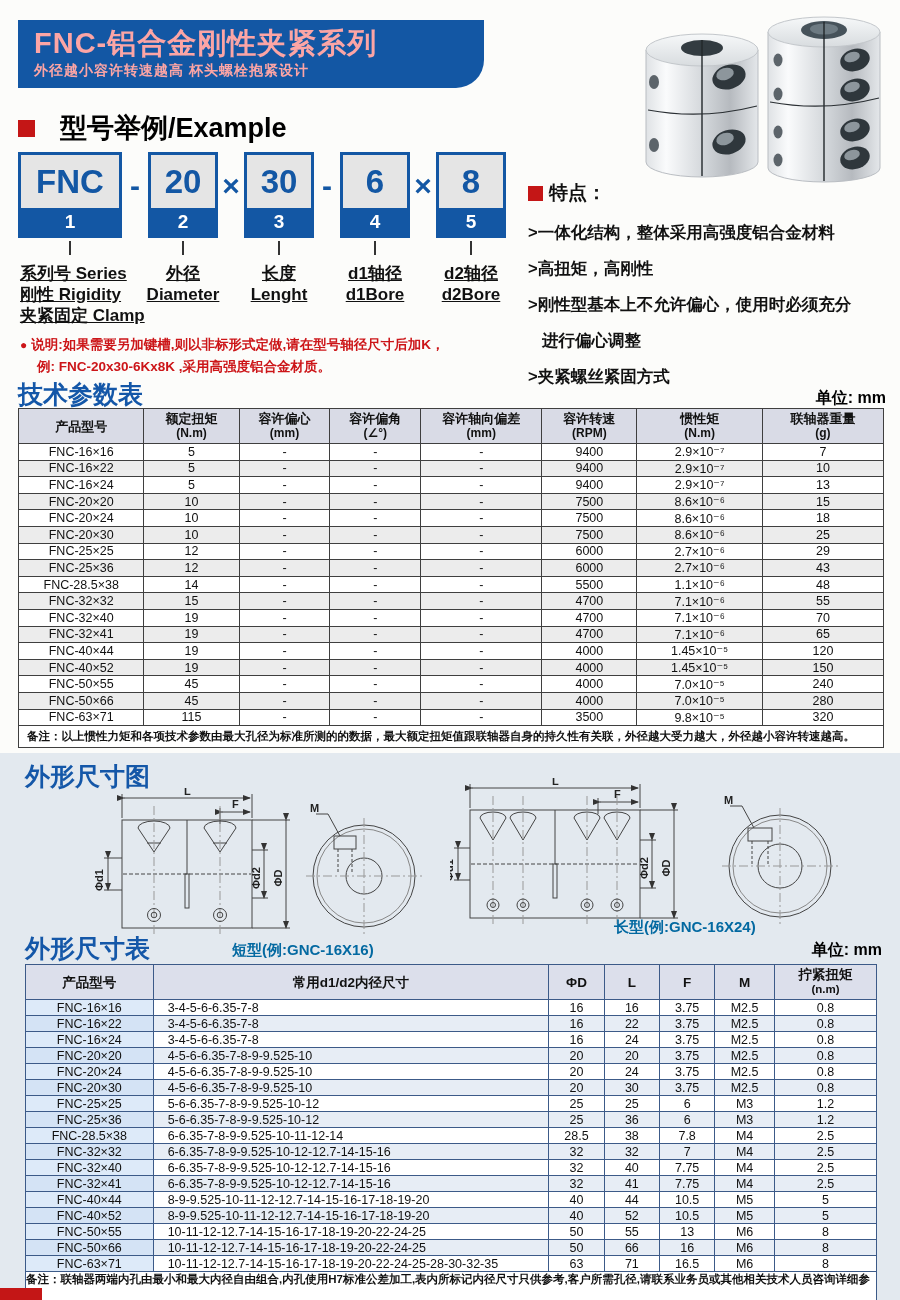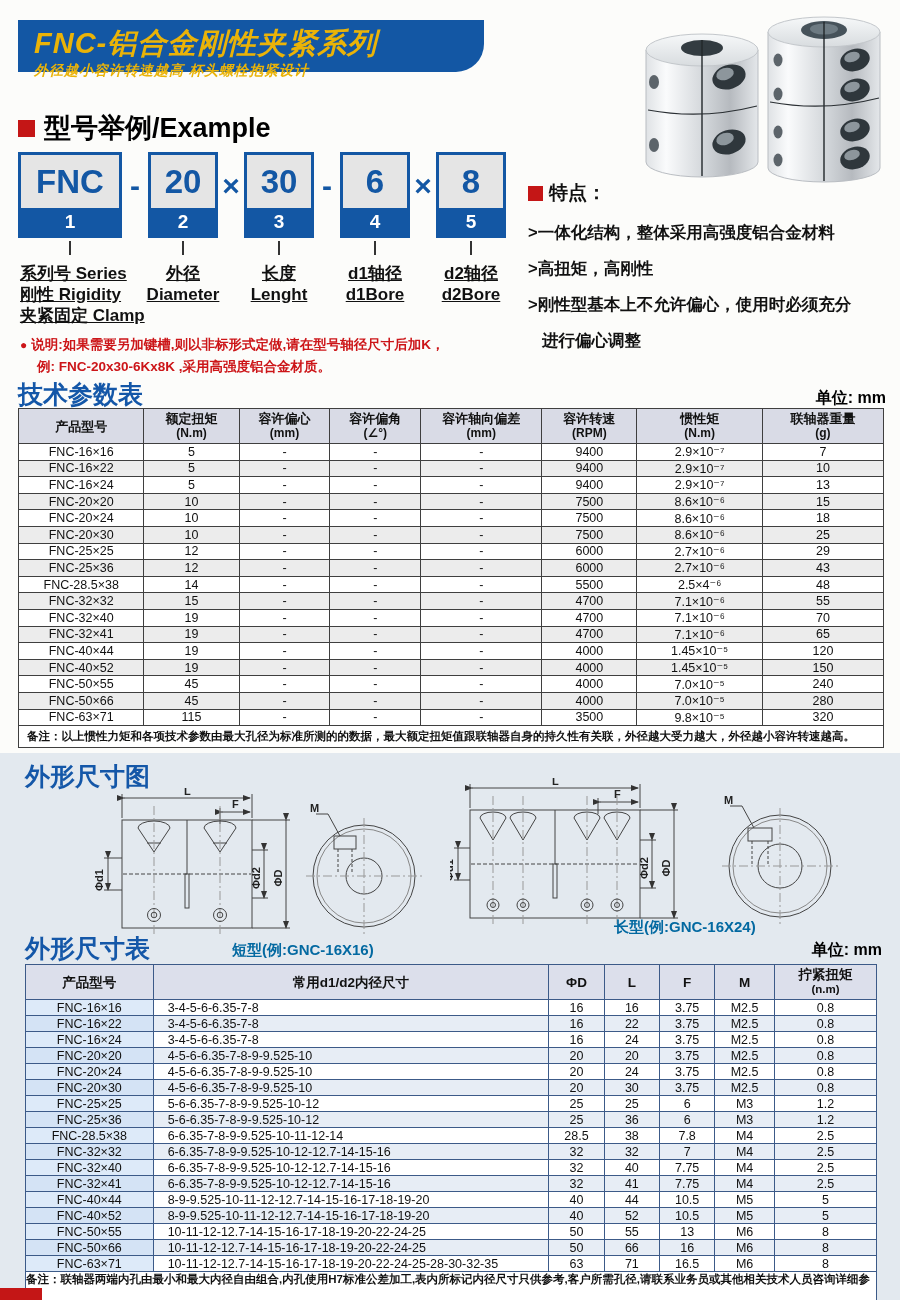--- a/index.html
+++ b/index.html
@@ -1,26 +1,26 @@
 <!DOCTYPE html>
 <html><head>
 <meta charset="utf-8">
 <style>
   html,body{margin:0;padding:0;}
   .page{position:relative;width:900px;height:1300px;background:#fcfcfa;overflow:hidden;
         font-family:"Liberation Sans","DejaVu Sans",sans-serif;color:#111;}
   
-  .banner{position:absolute;left:18px;top:20px;width:466px;height:52px;background:#1357a4;
-          border-radius:0 0 28px 0;color:#eab308;padding:7px 0 0 16px;box-sizing:border-box;font-style:italic;}
+  .banner{position:absolute;left:18px;top:20px;width:466px;height:68px;background:#1357a4;
+          border-radius:0 0 28px 0;color:#fca5a5;padding:7px 0 0 16px;box-sizing:border-box;}
   .banner-title{font-size:29px;font-weight:bold;letter-spacing:1px;line-height:32px;}
   .banner-sub{font-size:14px;font-weight:bold;margin-top:3px;letter-spacing:1px;}
   
   .photos{position:absolute;left:628px;top:2px;width:268px;height:188px;}
   
-  .sec-title{position:absolute;display:flex;align-items:center;gap:9px;font-weight:bold;color:#000;}
+  .sec-title{position:absolute;display:flex;align-items:center;gap:25px;font-weight:bold;color:#000;}
   .red-sq{width:17px;height:17px;background:#c41616;}
   .blue-title{position:absolute;font-size:25px;font-weight:bold;color:#1457a8;}
   .unit-label{position:absolute;font-size:16px;font-weight:bold;color:#000;}
   
   .boxes{position:absolute;left:18px;top:152px;display:flex;align-items:stretch;height:86px;}
   .mbox{box-sizing:border-box;border:3px solid #1357a4;background:#e5e5e5;display:flex;flex-direction:column;width:70px;}
   .mbox.first{width:104px;}
   .mbox-val{flex:1;display:flex;align-items:center;justify-content:center;font-size:33px;font-weight:bold;color:#1357a4;}
   .mbox-idx{background:#1357a4;color:#fff;text-align:center;font-size:19px;font-weight:bold;height:27px;line-height:27px;}
   .msep{width:26px;display:flex;align-items:center;justify-content:flex-start;justify-content:center;
@@ -188,20 +188,21 @@
 
   <div class="features">
     <div class="features-title">
       <div class="red-sq"></div>
       <span>特点：</span>
     </div>
     <div class="feat-item">&gt;一体化结构，整体采用高强度铝合金材料</div>
     <div class="feat-item">&gt;高扭矩，高刚性</div>
     <div class="feat-item">&gt;刚性型基本上不允许偏心，使用时必须充分</div>
     <div class="feat-item cont">进行偏心调整</div>
+    <div class="feat-item">&gt;夹紧螺丝紧固方式</div>
   </div>
 
   <div class="blue-title" style="left:18px;top:378px;">技术参数表</div>
   <div class="unit-label" style="right:14px;top:388px;">单位: mm</div>
 
   <table class="tech-table" id="tech-table">
     <colgroup>
       <col style="width:14.5%">
         <col style="width:11%">
         <col style="width:10.5%">
@@ -327,21 +328,21 @@
           <td>2.7×10⁻⁶</td>
           <td>43</td>
         </tr>
         <tr>
           <td>FNC-28.5×38</td>
           <td>14</td>
           <td>-</td>
           <td>-</td>
           <td>-</td>
           <td>5500</td>
-          <td>2.5×4⁻⁶</td>
+          <td>1.1×10⁻⁶</td>
           <td>48</td>
         </tr>
         <tr>
           <td>FNC-32×32</td>
           <td>15</td>
           <td>-</td>
           <td>-</td>
           <td>-</td>
           <td>4700</td>
           <td>7.1×10⁻⁶</td>

